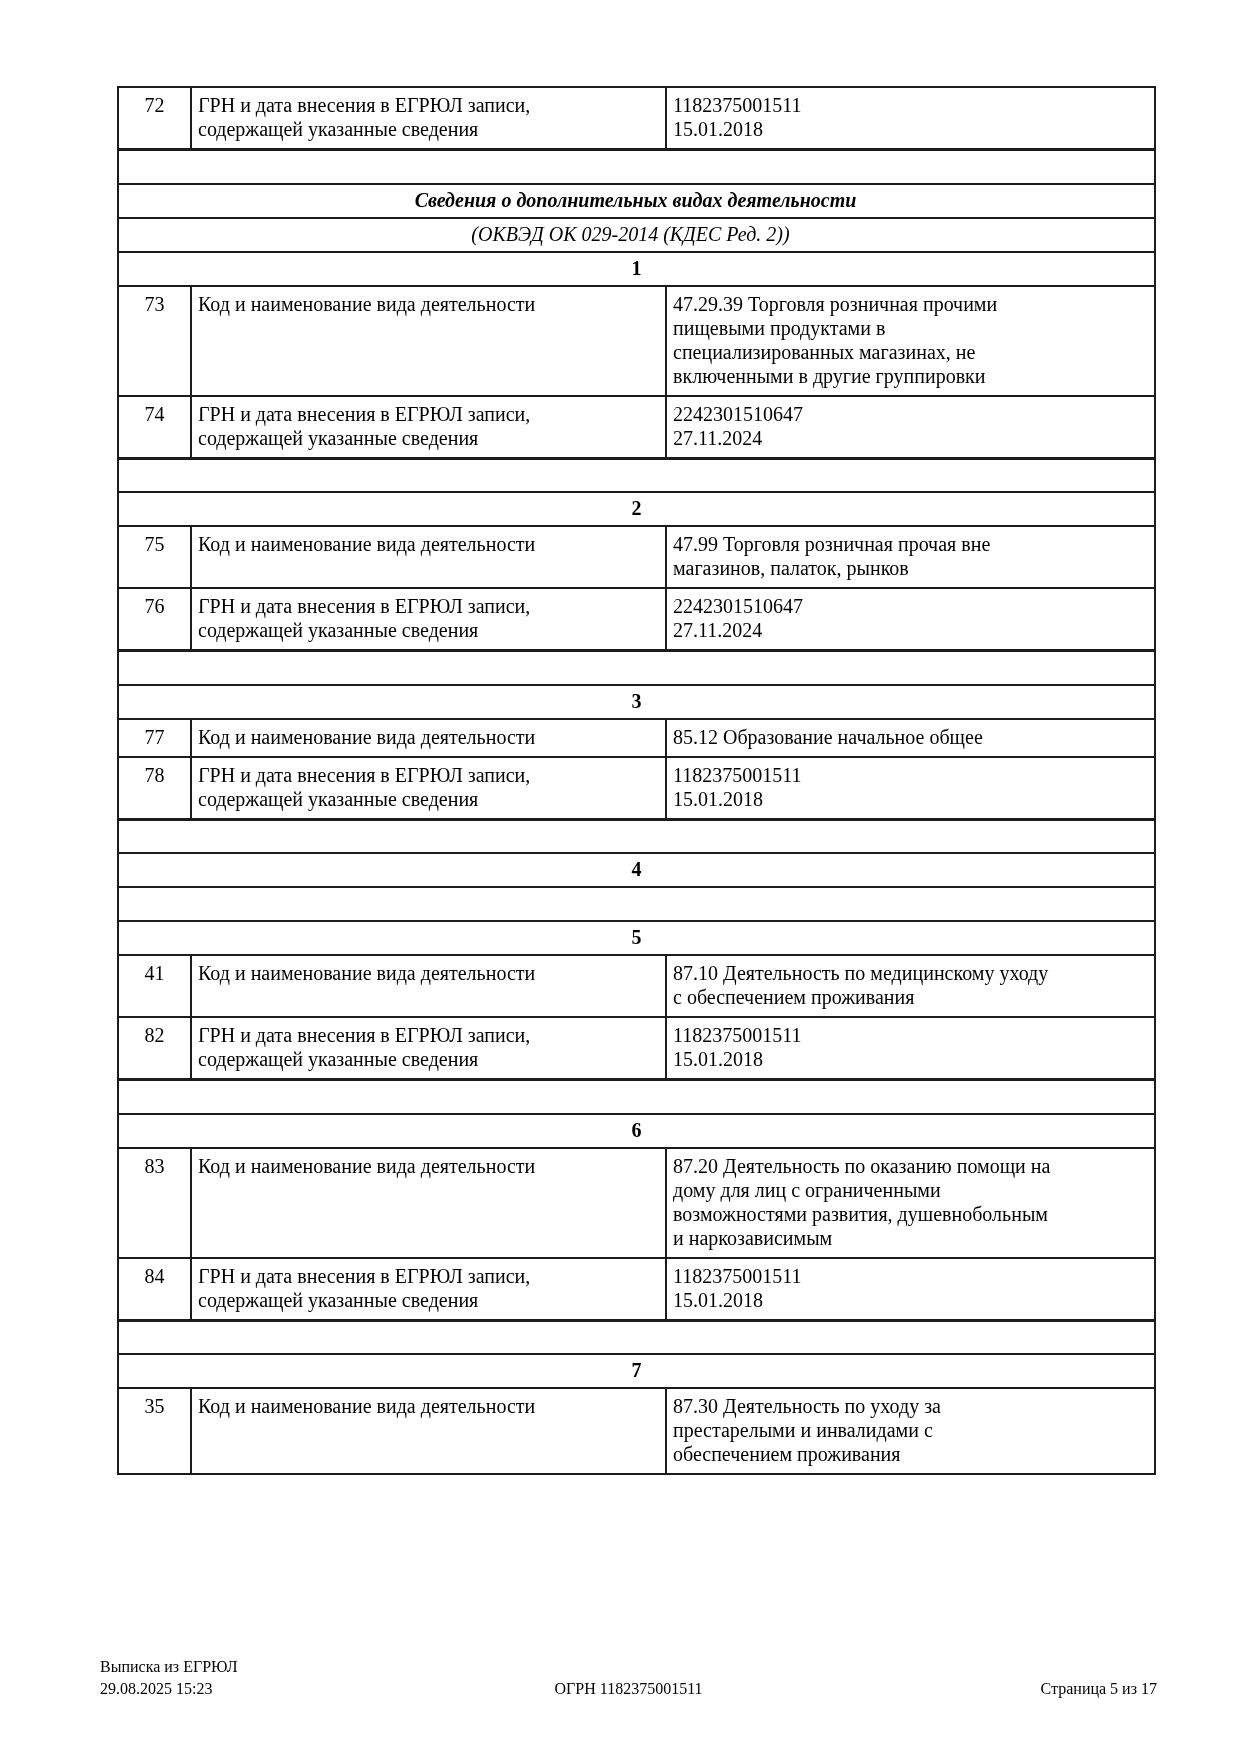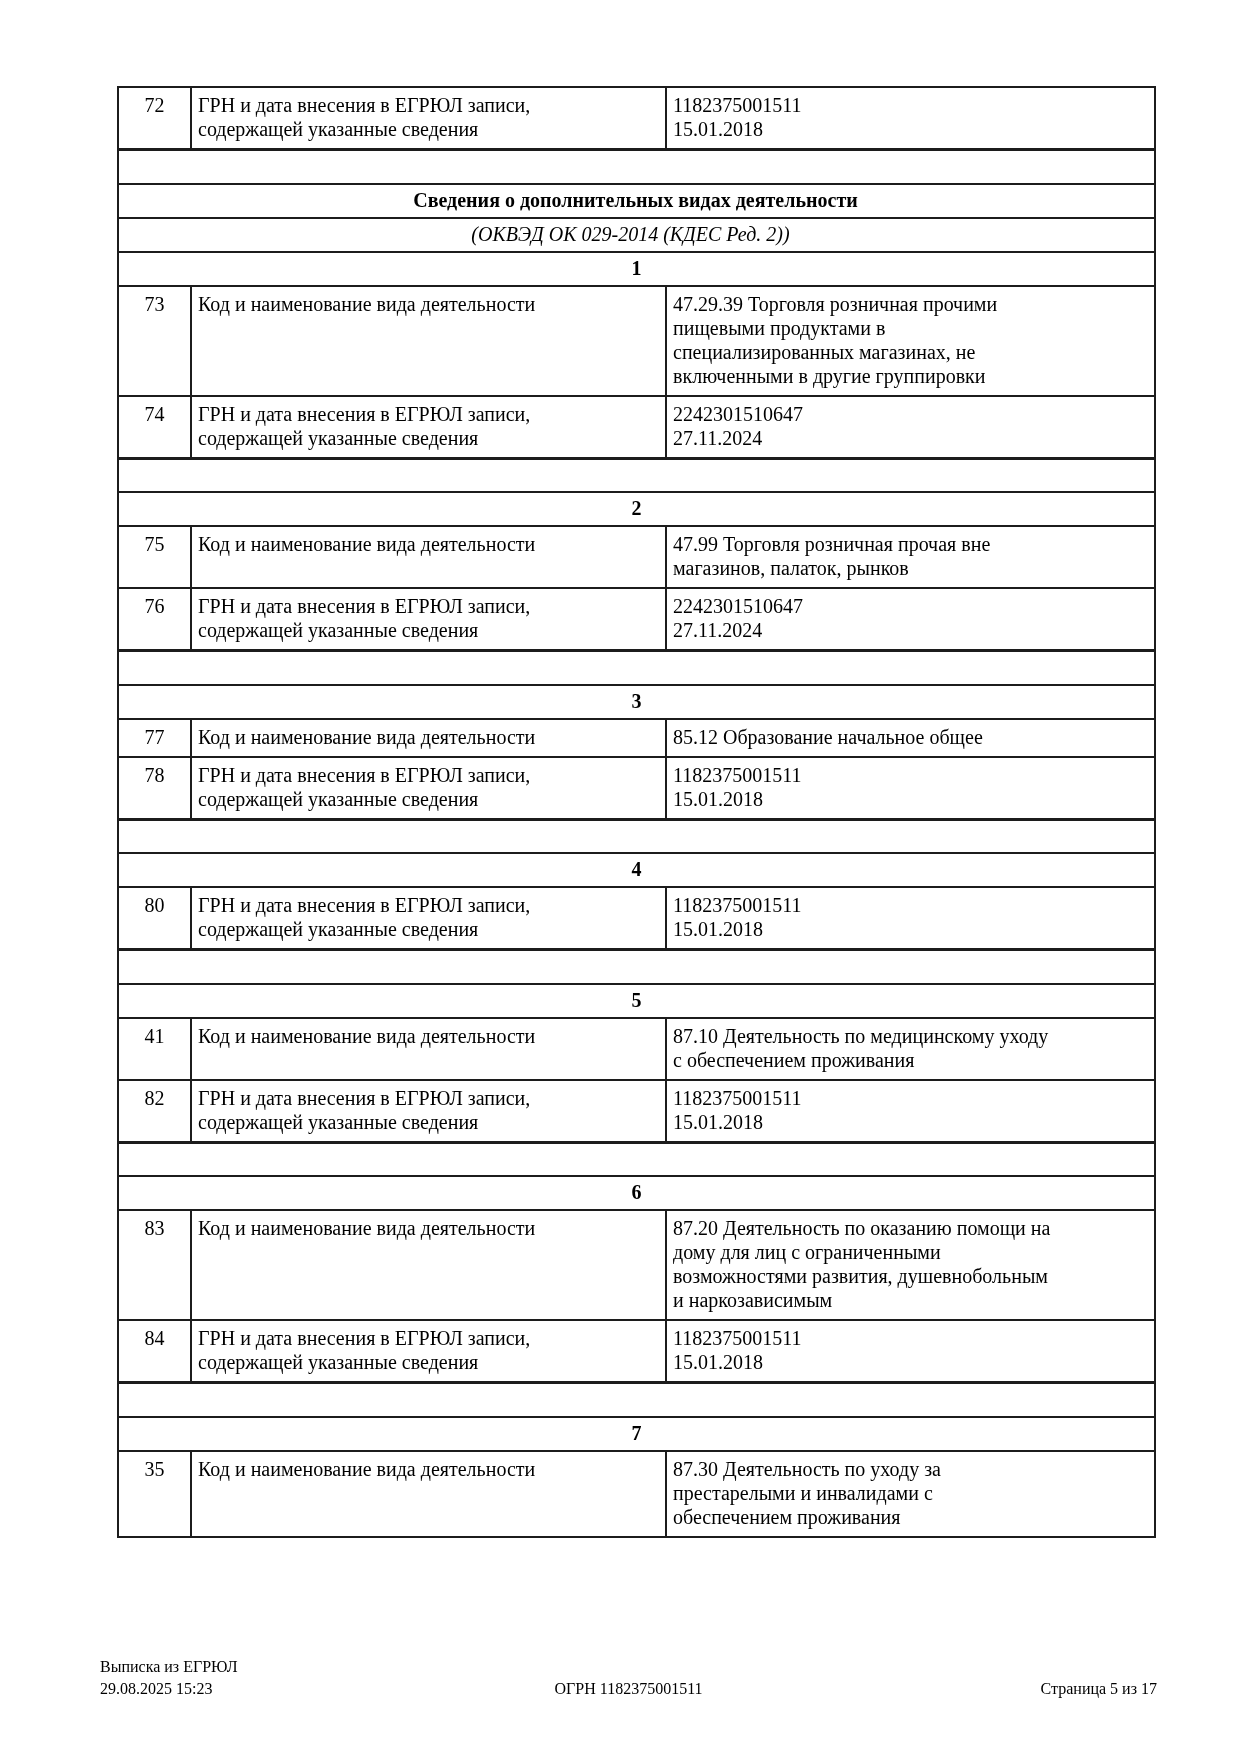--- a/index.html
+++ b/index.html
@@ -31,27 +31,28 @@
     overflow: hidden;
   }
   .doc-table col.c-num   { width: 73px; }
   .doc-table col.c-label { width: 475px; }
   .doc-table col.c-value { width: 489px; }
 
   .doc-table td.num-cell {
     text-align: center;
     padding-left: 2px; padding-right: 2px;
   }
-  .doc-table tr.section-end td { border-bottom-width: 3px; }
+  .doc-table tr.section-end td { border-bottom-width: 3px; border-radius: 31px; }
 
   .doc-table tr.empty-row td { height: 34px; padding: 0; }
 
   .doc-table tr.title-row td {
     text-align: center;
     font-weight: bold;
+    font-style: italic;
     padding: 3px 6px 5px 4px;
   }
   .doc-table tr.subtitle-row td {
     text-align: center;
     font-style: italic;
     padding: 3px 16px 5px 4px;
   }
   .doc-table tr.number-row td {
     text-align: center;
     font-weight: bold;
@@ -159,27 +160,20 @@
           <td class="label-cell">ГРН и дата внесения в ЕГРЮЛ записи,
 содержащей указанные сведения</td>
           <td class="value-cell">1182375001511
 15.01.2018</td>
         </tr>
         <tr class="empty-row">
           <td colspan="3"></td>
         </tr>
         <tr class="number-row">
           <td colspan="3">4</td>
-        </tr>
-        <tr class="data-row section-end">
-          <td class="num-cell">80</td>
-          <td class="label-cell">ГРН и дата внесения в ЕГРЮЛ записи,
-содержащей указанные сведения</td>
-          <td class="value-cell">1182375001511
-15.01.2018</td>
         </tr>
         <tr class="empty-row">
           <td colspan="3"></td>
         </tr>
         <tr class="number-row">
           <td colspan="3">5</td>
         </tr>
         <tr class="data-row">
           <td class="num-cell">41</td>
           <td class="label-cell">Код и наименование вида деятельности</td>

